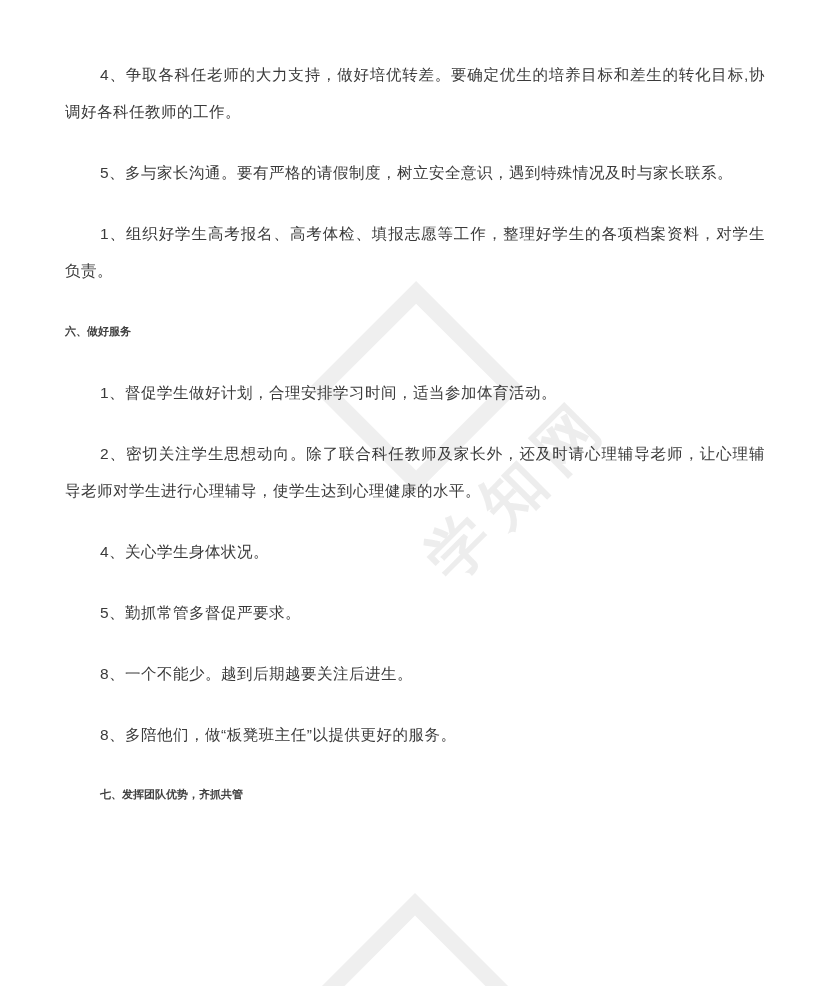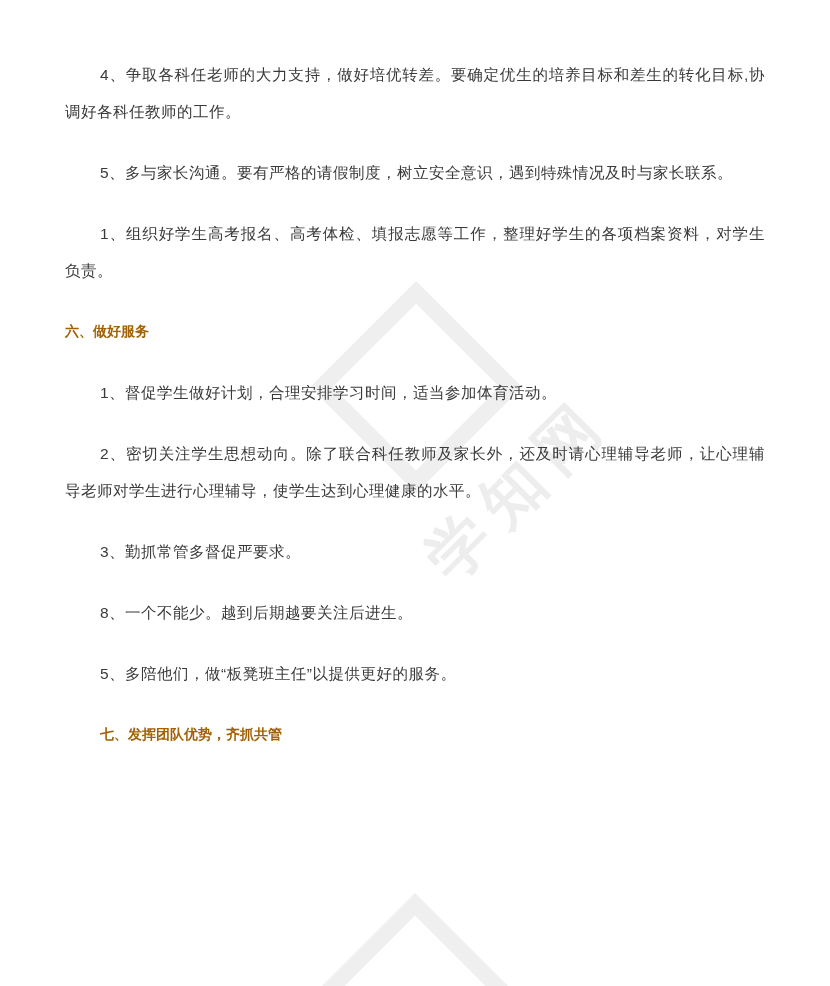--- a/index.html
+++ b/index.html
@@ -24,27 +24,28 @@
     line-height: 37px;
     text-align: justify;
   }
   .para {
     margin: 0 0 24px 0;
     text-indent: 35px;
     letter-spacing: 0.5px;
   }
   .heading {
     margin: 4px 0 24px 0;
-    font-size: 14px;
+    font-size: 11px;
     font-weight: bold;
-    color: #a16207;
+    color: #404040;
     line-height: 37px;
   }
   .heading.indent {
     text-indent: 35px;
+    font-family: Liberation Mono, monospace;
   }
   
   .watermark {
     position: absolute;
     z-index: 1;
     display: flex;
     flex-direction: column;
     align-items: center;
     gap: 26px;
     transform: rotate(-45deg);
@@ -81,19 +82,20 @@
 
   </div>
 
   <div class="content">
       <p class="para">4、争取各科任老师的大力支持，做好培优转差。要确定优生的培养目标和差生的转化目标,协调好各科任教师的工作。</p>
       <p class="para">5、多与家长沟通。要有严格的请假制度，树立安全意识，遇到特殊情况及时与家长联系。</p>
       <p class="para">1、组织好学生高考报名、高考体检、填报志愿等工作，整理好学生的各项档案资料，对学生负责。</p>
       <h2 class="heading">六、做好服务</h2>
       <p class="para">1、督促学生做好计划，合理安排学习时间，适当参加体育活动。</p>
       <p class="para">2、密切关注学生思想动向。除了联合科任教师及家长外，还及时请心理辅导老师，让心理辅导老师对学生进行心理辅导，使学生达到心理健康的水平。</p>
-      <p class="para">3、勤抓常管多督促严要求。</p>
+      <p class="para">4、关心学生身体状况。</p>
+      <p class="para">5、勤抓常管多督促严要求。</p>
       <p class="para">8、一个不能少。越到后期越要关注后进生。</p>
-      <p class="para">5、多陪他们，做“板凳班主任”以提供更好的服务。</p>
+      <p class="para">8、多陪他们，做“板凳班主任”以提供更好的服务。</p>
       <h2 class="heading indent">七、发挥团队优势，齐抓共管</h2>
     </div>
 
 </div>
 
 </body></html>

